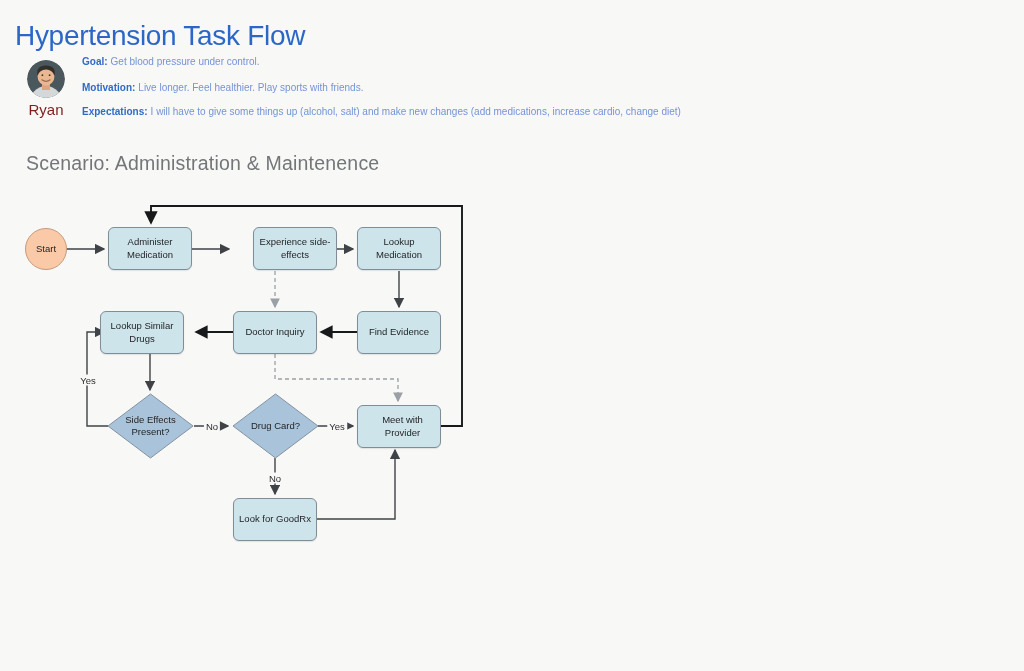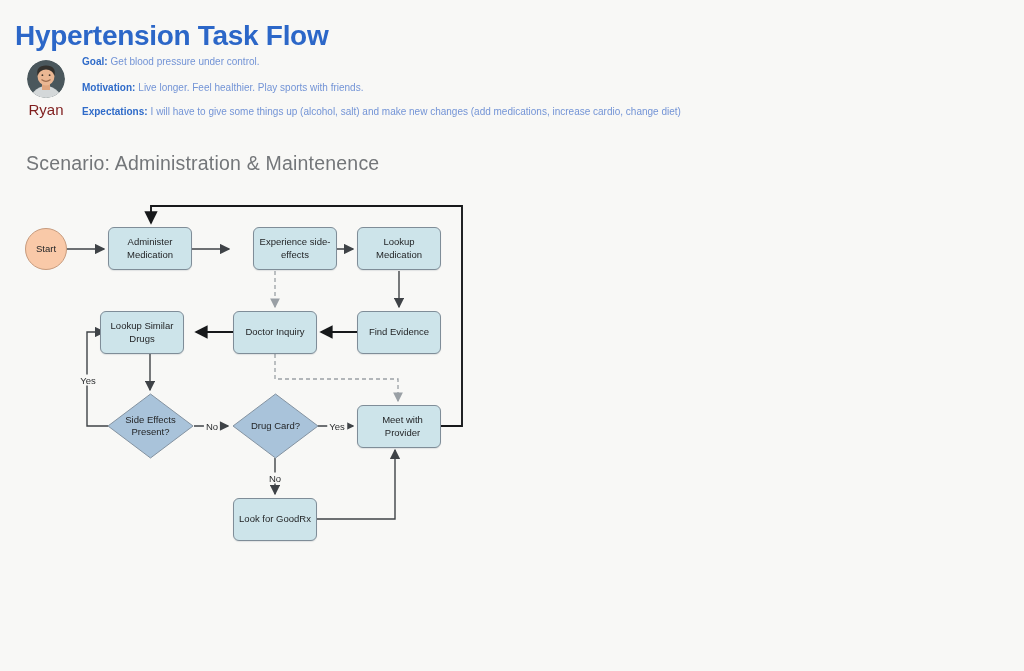--- a/index.html
+++ b/index.html
@@ -5,21 +5,21 @@
   html,body{margin:0;padding:0;}
   body{
     width:1024px;height:671px;position:relative;overflow:hidden;
     background:#f8f8f6;
     font-family:"Liberation Sans",sans-serif;
     -webkit-font-smoothing:antialiased;
   }
   
   .page-title{
     position:absolute;left:15px;top:20px;
-    font-size:28px;font-weight:bold;color:#2c67c8;letter-spacing:-0.3px;
+    font-size:28px;font-weight:normal;color:#2c67c8;letter-spacing:-0.3px;
   }
   .avatar{
     position:absolute;left:27px;top:60px;width:38px;height:38px;border-radius:50%;
     overflow:hidden;
   }
   .persona-name{
     position:absolute;left:8px;top:101px;width:76px;text-align:center;
     font-size:15px;color:#7f1d1d;
   }
   .persona-lines{position:absolute;left:82px;top:56px;width:700px;}

